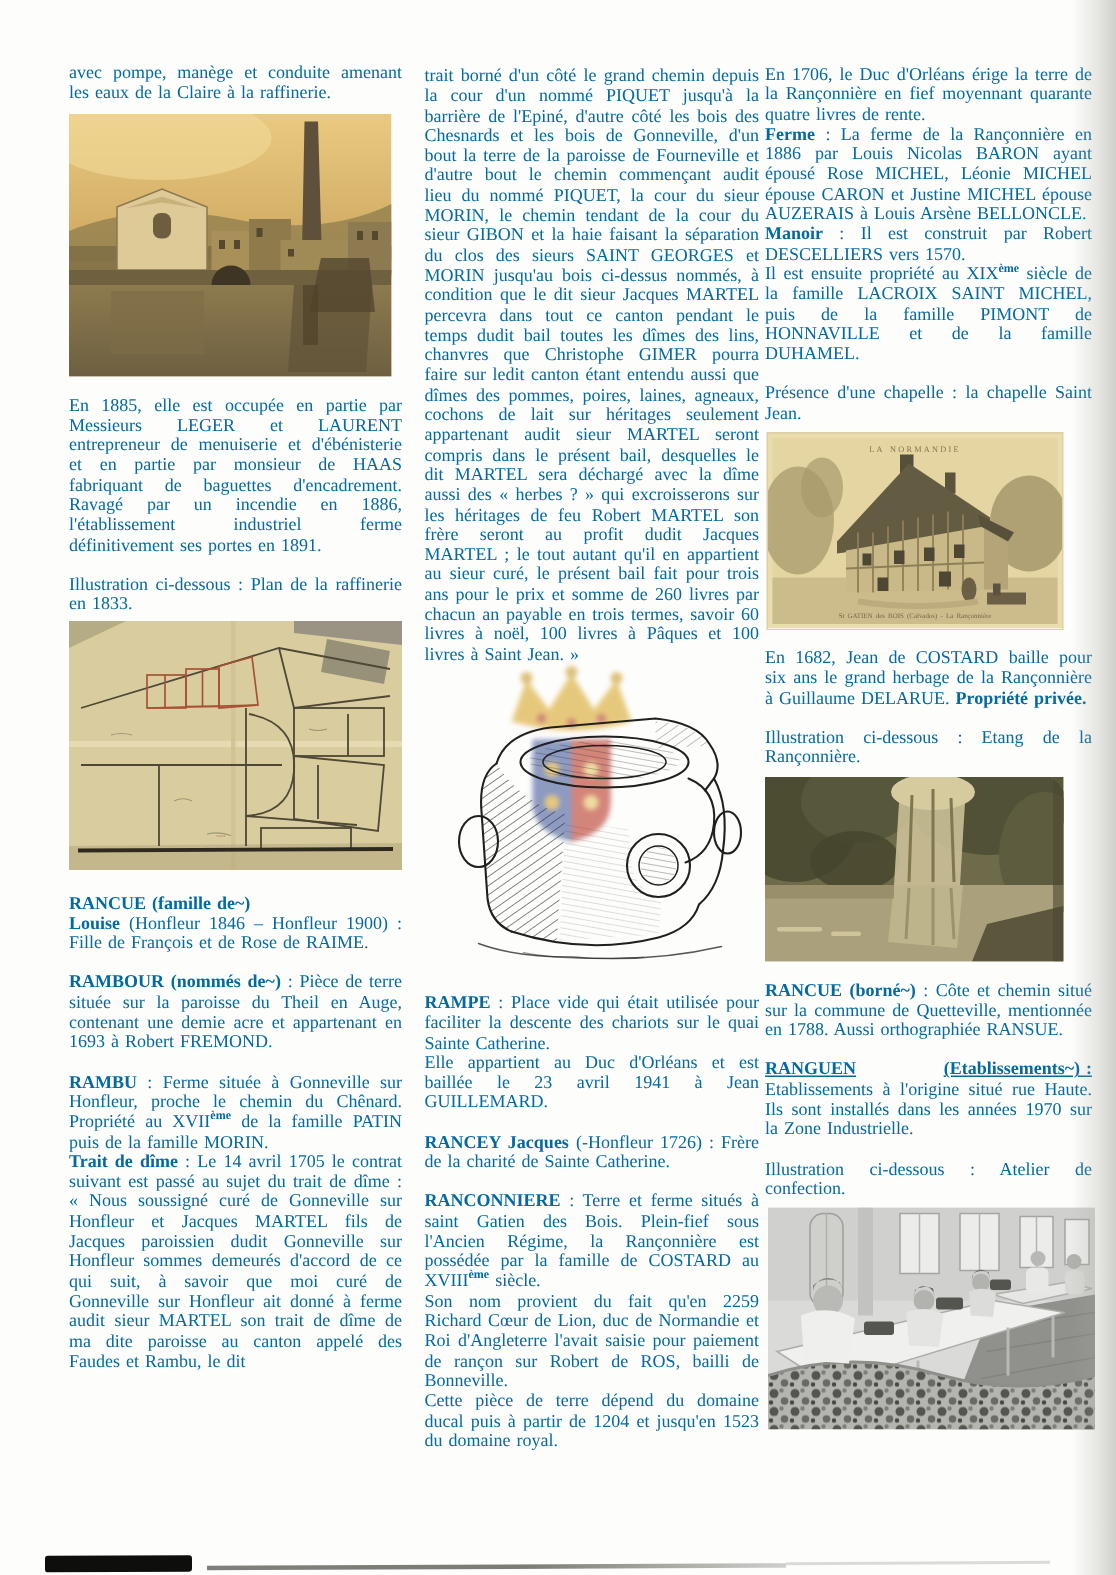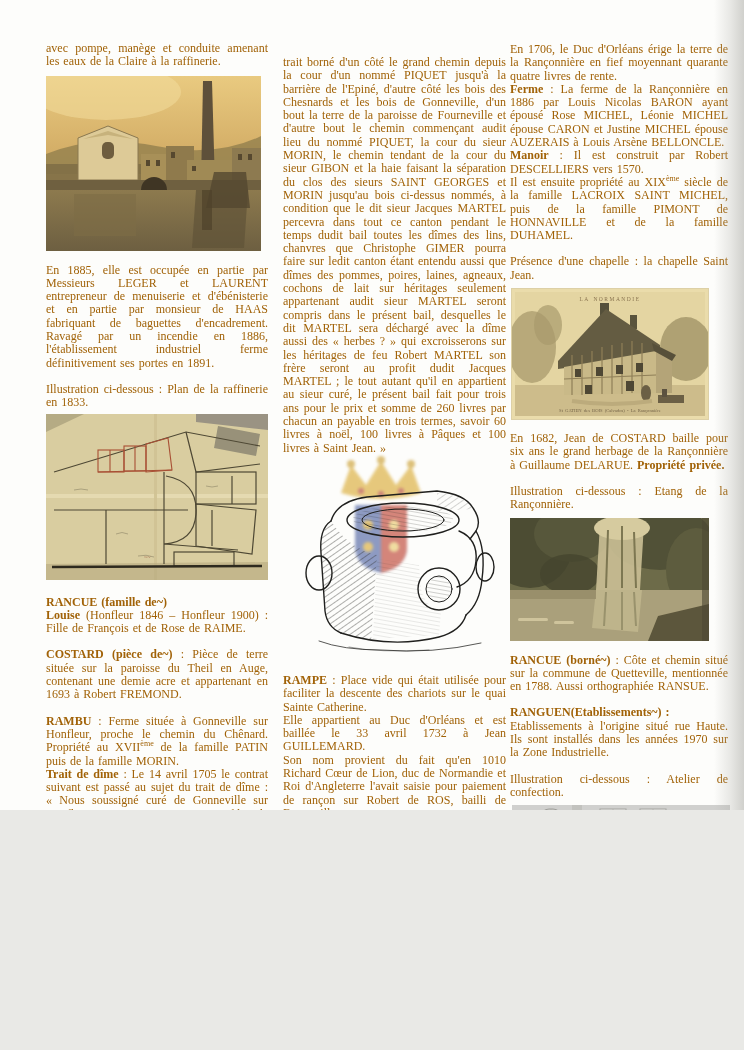--- a/index.html
+++ b/index.html
@@ -1,26 +1,26 @@
 <!DOCTYPE html>
 <html><head>
 <meta charset="utf-8">
 <style>
   html,body{margin:0;padding:0;background:#e9e9e6;}
-  .page{position:relative;width:744px;height:810px;background:#fdfdfb;overflow:hidden;
-        font-family:"Liberation Serif",serif;color:#a16207;}
+  .page{position:relative;width:744px;height:1050px;background:#fdfdfb;overflow:hidden;
+        font-family:"Liberation Serif",serif;color:#0369a1;}
   .col{position:absolute;font-size:12px;line-height:13.3px;text-align:justify;word-spacing:1px;}
   #col1{left:46px;top:42px;width:222px;}
-  #col2{left:283px;top:44px;width:223px;margin-top:12px;}
+  #col2{left:283px;top:44px;width:223px;}
   #col3{left:510px;top:43px;width:218px;}
   .para{margin:0;}
   .para.sp{margin-top:13px;}
   .b{font-weight:bold;}
-  sup{font-size:8px;line-height:0;vertical-align:super;}
-  .split{display:flex;justify-content:flex-start;}
+  sup{font-size:8px;line-height:0;vertical-align:super;font-weight:bold;}
+  .split{display:flex;justify-content:space-between;text-decoration:underline;}
   figure{margin:0;position:relative;}
   .fig-refinery{width:215px;height:175px;margin:7px 0 12px 0;}
   .fig-plan{width:222px;height:166px;margin:4px 0 16px 0;}
   .fig-measure{width:222px;height:198px;margin:8px 0 8px 0;}
   .fig-measure .wm{position:absolute;left:38px;top:-8px;width:120px;height:130px;filter:blur(1.6px);opacity:.62;}
   .fig-measure .ink{position:absolute;left:6px;top:6px;}
   .fig-postcard{width:196px;height:130px;margin:7px 0 10px 2px;box-shadow:0 0 0 1px #ddd0a6;}
   .fig-pond{width:199px;height:123px;margin:6px 0 6px 0;}
   .fig-atelier{width:218px;height:148px;margin:6px 0 0 2px;}
   svg text{font-family:"Liberation Serif",serif;}
@@ -118,21 +118,21 @@
           <path d="M70,120 q6,-3 12,0"></path>
             <path d="M92,142 q8,-2 16,1"></path>
           <path d="M160,72 q6,2 12,0"></path>
             <path d="M28,76 q7,-2 14,0"></path>
         </g>
         <text x="98" y="145" font-size="6" fill="#9c5a42" opacity=".8">~~</text>
       </svg>
     </figure>
       <p class="para"><span class="b">RANCUE (famille de~)</span></p>
       <p class="para"><span class="b">Louise</span><span> (Honfleur 1846 – Honfleur 1900) : Fille de François et de Rose de RAIME.</span></p>
-      <p class="para sp"><span class="b">COSTARD (pièce de~)</span><span> : Pièce de terre située sur la paroisse du Theil en Auge, contenant une demie acre et appartenant en 1693 à Robert FREMOND.</span></p>
+      <p class="para sp"><span class="b">RAMBOUR (nommés de~)</span><span> : Pièce de terre située sur la paroisse du Theil en Auge, contenant une demie acre et appartenant en 1693 à Robert FREMOND.</span></p>
       <p class="para sp"><span class="b">RAMBU</span><span> : Ferme située à Gonneville sur Honfleur, proche le chemin du Chênard. Propriété au XVII</span><sup>ème</sup><span> de la famille PATIN puis de la famille MORIN.</span></p>
       <p class="para"><span class="b">Trait de dîme</span><span> : Le 14 avril 1705 le contrat suivant est passé au sujet du trait de dîme : « Nous soussigné curé de Gonneville sur Honfleur et Jacques MARTEL fils de Jacques paroissien dudit Gonneville sur Honfleur sommes demeurés d'accord de ce qui suit, à savoir que moi curé de Gonneville sur Honfleur ait donné à ferme audit sieur MARTEL son trait de dîme de ma dite paroisse au canton appelé des Faudes et Rambu, le dit</span></p>
     </div>
   <div class="col" id="col2">
       <p class="para"><span>trait borné d'un côté le grand chemin depuis la cour d'un nommé PIQUET jusqu'à la barrière de l'Epiné, d'autre côté les bois des Chesnards et les bois de Gonneville, d'un bout la terre de la paroisse de Fourneville et d'autre bout le chemin commençant audit lieu du nommé PIQUET, la cour du sieur MORIN, le chemin tendant de la cour du sieur GIBON et la haie faisant la séparation du clos des sieurs SAINT GEORGES et MORIN jusqu'au bois ci-dessus nommés, à condition que le dit sieur Jacques MARTEL percevra dans tout ce canton pendant le temps dudit bail toutes les dîmes des lins, chanvres que Christophe GIMER pourra faire sur ledit canton étant entendu aussi que dîmes des pommes, poires, laines, agneaux, cochons de lait sur héritages seulement appartenant audit sieur MARTEL seront compris dans le présent bail, desquelles le dit MARTEL sera déchargé avec la dîme aussi des « herbes ? » qui excroisserons sur les héritages de feu Robert MARTEL son frère seront au profit dudit Jacques MARTEL ; le tout autant qu'il en appartient au sieur curé, le présent bail fait pour trois ans pour le prix et somme de 260 livres par chacun an payable en trois termes, savoir 60 livres à noël, 100 livres à Pâques et 100 livres à Saint Jean. »</span></p>
       <figure id="fig-measure" class="fig-measure">
       <div class="wm">
         <svg width="120" height="130" viewBox="0 0 120 130">
           <path d="M20,38 L30,10 L45,30 L60,6 L75,30 L90,10 L100,38 Q60,50 20,38 Z" fill="#d9a92f"></path>
           <circle cx="30" cy="9" r="4" fill="#c99b2a"></circle>
@@ -174,22 +174,24 @@
           <ellipse cx="30" cy="104" rx="13" ry="17"></ellipse>
           <ellipse cx="196" cy="98" rx="9" ry="14"></ellipse>
           <circle cx="150" cy="120" r="21"></circle>
           <circle cx="150" cy="120" r="13" stroke-width="1"></circle>
           <path d="M30,172 q24,9 62,9 q52,4 100,-7" stroke-width="1" opacity=".75"></path>
           <path d="M60,178 q30,6 80,3" stroke-width=".8" opacity=".5"></path>
         </g>
       </svg>
     </figure>
       <p class="para sp"><span class="b">RAMPE</span><span> : Place vide qui était utilisée pour faciliter la descente des chariots sur le quai Sainte Catherine.</span></p>
-      <p class="para"><span>Elle appartient au Duc d'Orléans et est baillée le 33 avril 1732 à Jean GUILLEMARD.</span></p>
-      <p class="para"><span>Son nom provient du fait qu'en 1010 Richard Cœur de Lion, duc de Normandie et Roi d'Angleterre l'avait saisie pour paiement de rançon sur Robert de ROS, bailli de Bonneville.</span></p>
+      <p class="para"><span>Elle appartient au Duc d'Orléans et est baillée le 23 avril 1941 à Jean GUILLEMARD.</span></p>
+      <p class="para sp"><span class="b">RANCEY Jacques</span><span> (-Honfleur 1726) : Frère de la charité de Sainte Catherine.</span></p>
+      <p class="para sp"><span class="b">RANCONNIERE</span><span> : Terre et ferme situés à saint Gatien des Bois. Plein-fief sous l'Ancien Régime, la Rançonnière est possédée par la famille de COSTARD au XVIII</span><sup>ème</sup><span> siècle.</span></p>
+      <p class="para"><span>Son nom provient du fait qu'en 2259 Richard Cœur de Lion, duc de Normandie et Roi d'Angleterre l'avait saisie pour paiement de rançon sur Robert de ROS, bailli de Bonneville.</span></p>
       <p class="para"><span>Cette pièce de terre dépend du domaine ducal puis à partir de 1204 et jusqu'en 1523 du domaine royal.</span></p>
     </div>
   <div class="col" id="col3">
       <p class="para"><span>En 1706, le Duc d'Orléans érige la terre de la Rançonnière en fief moyennant quarante quatre livres de rente.</span></p>
       <p class="para"><span class="b">Ferme</span><span> : La ferme de la Rançonnière en 1886 par Louis Nicolas BARON ayant épousé Rose MICHEL, Léonie MICHEL épouse CARON et Justine MICHEL épouse AUZERAIS à Louis Arsène BELLONCLE.</span></p>
       <p class="para"><span class="b">Manoir</span><span> : Il est construit par Robert DESCELLIERS vers 1570.</span></p>
       <p class="para"><span>Il est ensuite propriété au XIX</span><sup>ème</sup><span> siècle de la famille LACROIX SAINT MICHEL, puis de la famille PIMONT de HONNAVILLE et de la famille DUHAMEL.</span></p>
       <p class="para sp"><span>Présence d'une chapelle : la chapelle Saint Jean.</span></p>
       <figure id="fig-postcard" class="fig-postcard">
       <svg width="196" height="130" viewBox="0 0 196 130">

